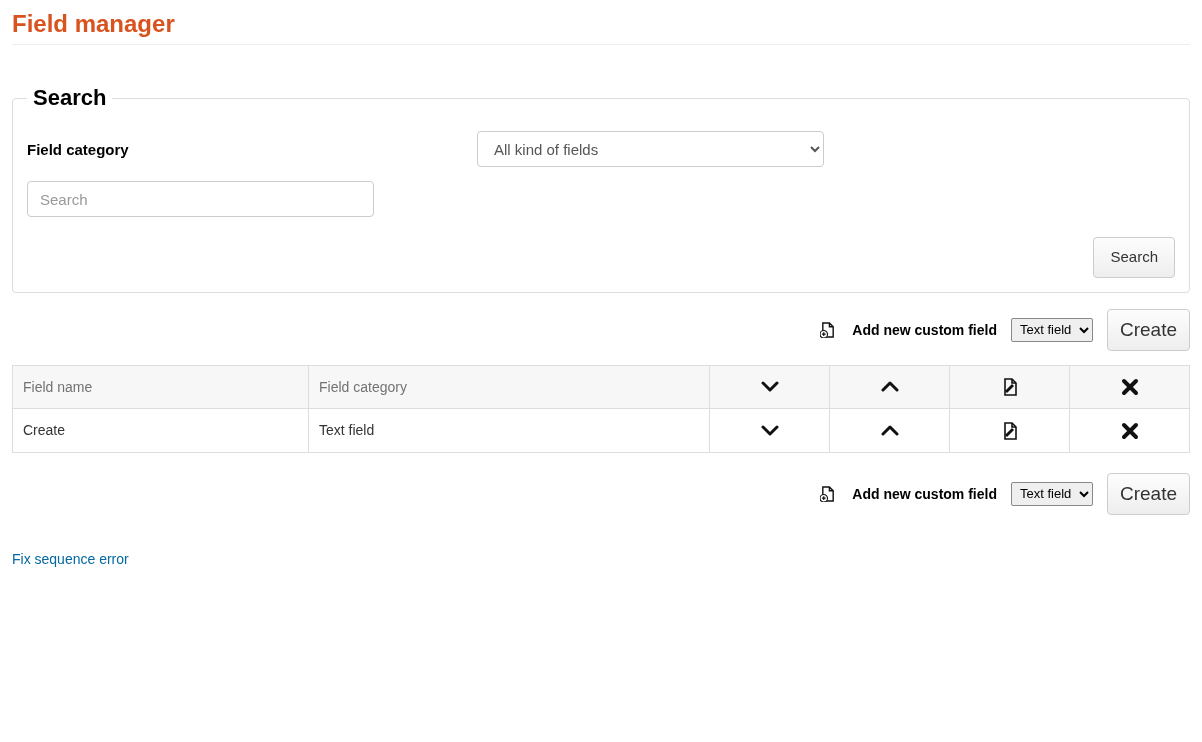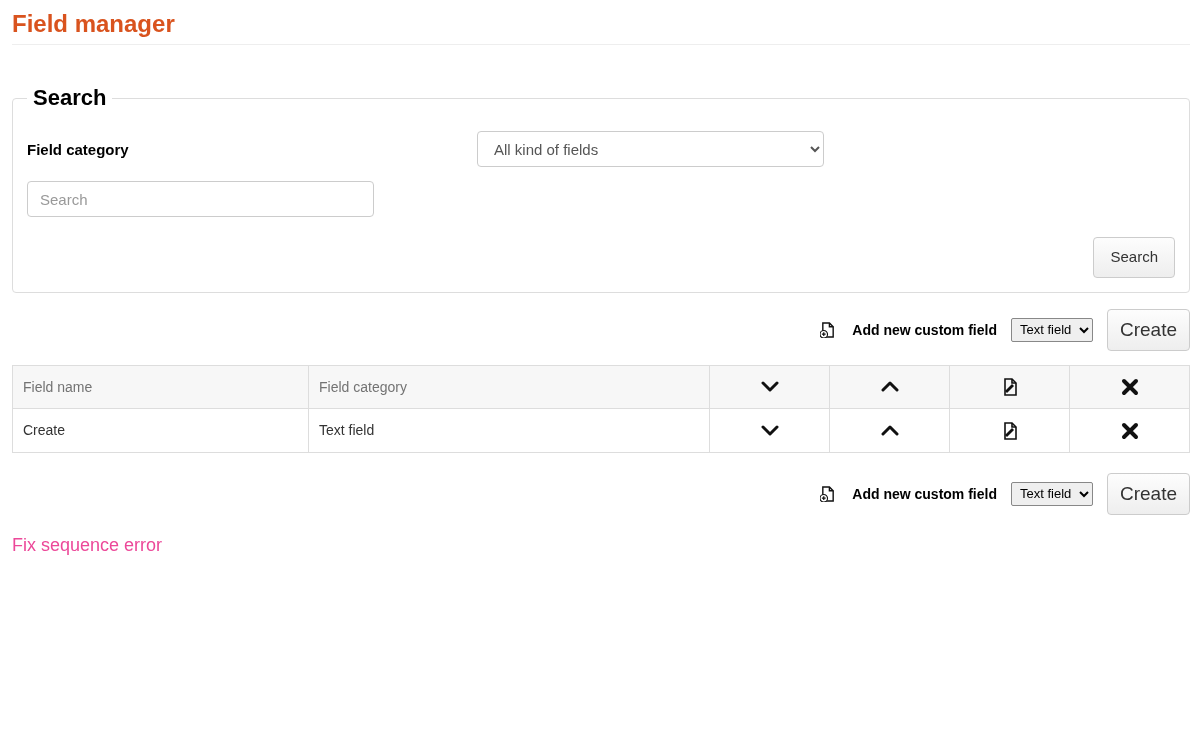--- a/index.html
+++ b/index.html
@@ -112,24 +112,24 @@
     font-weight: 400;
     color: #737373;
   }
   table.fields td.icon-cell, table.fields th.icon-cell {
     text-align: center;
     width: 120px;
   }
   table.fields th.col-name { width: 296px; }
   .icon-svg { width: 18px; height: 18px; display:inline-block; vertical-align:middle; }
   .fix-link {
-    font-size: 18px;
-    color: #ec4899;
+    font-size: 14px;
+    color: #0369a1;
     cursor: pointer;
-    margin-top: 6px;
+    margin-top: 22px;
     display: inline-block;
   }
   .file-add-icon { width:16px; height:16px; display:inline-block; vertical-align:middle; margin-right:2px;}
 </style>
 </head>
 <body>
 
 
 
 

